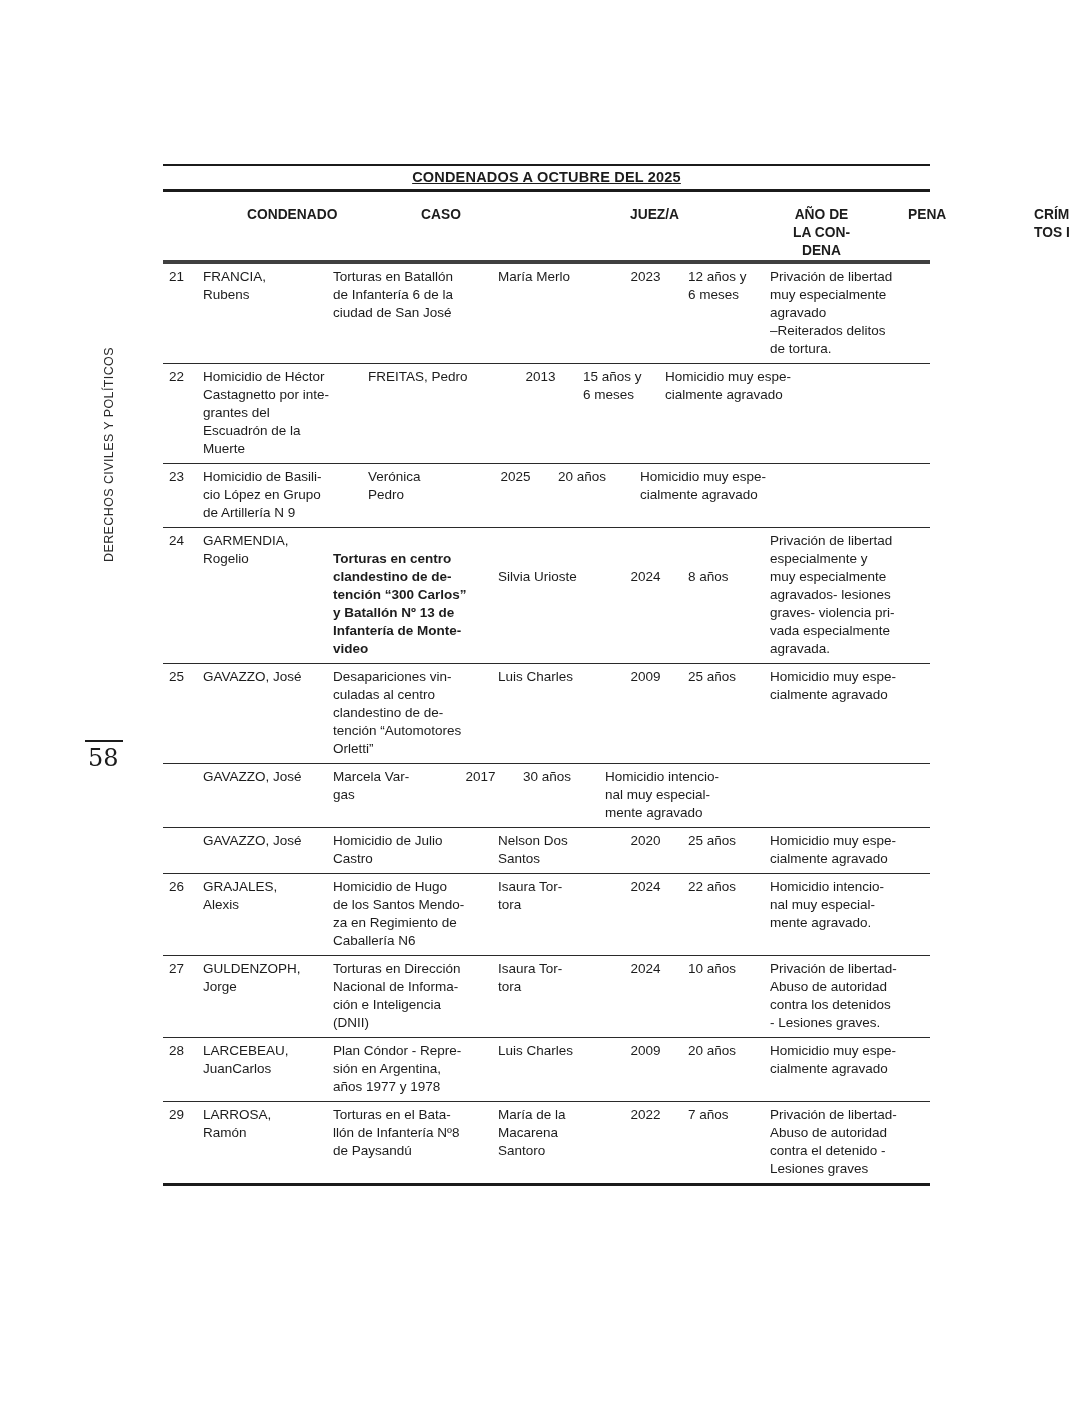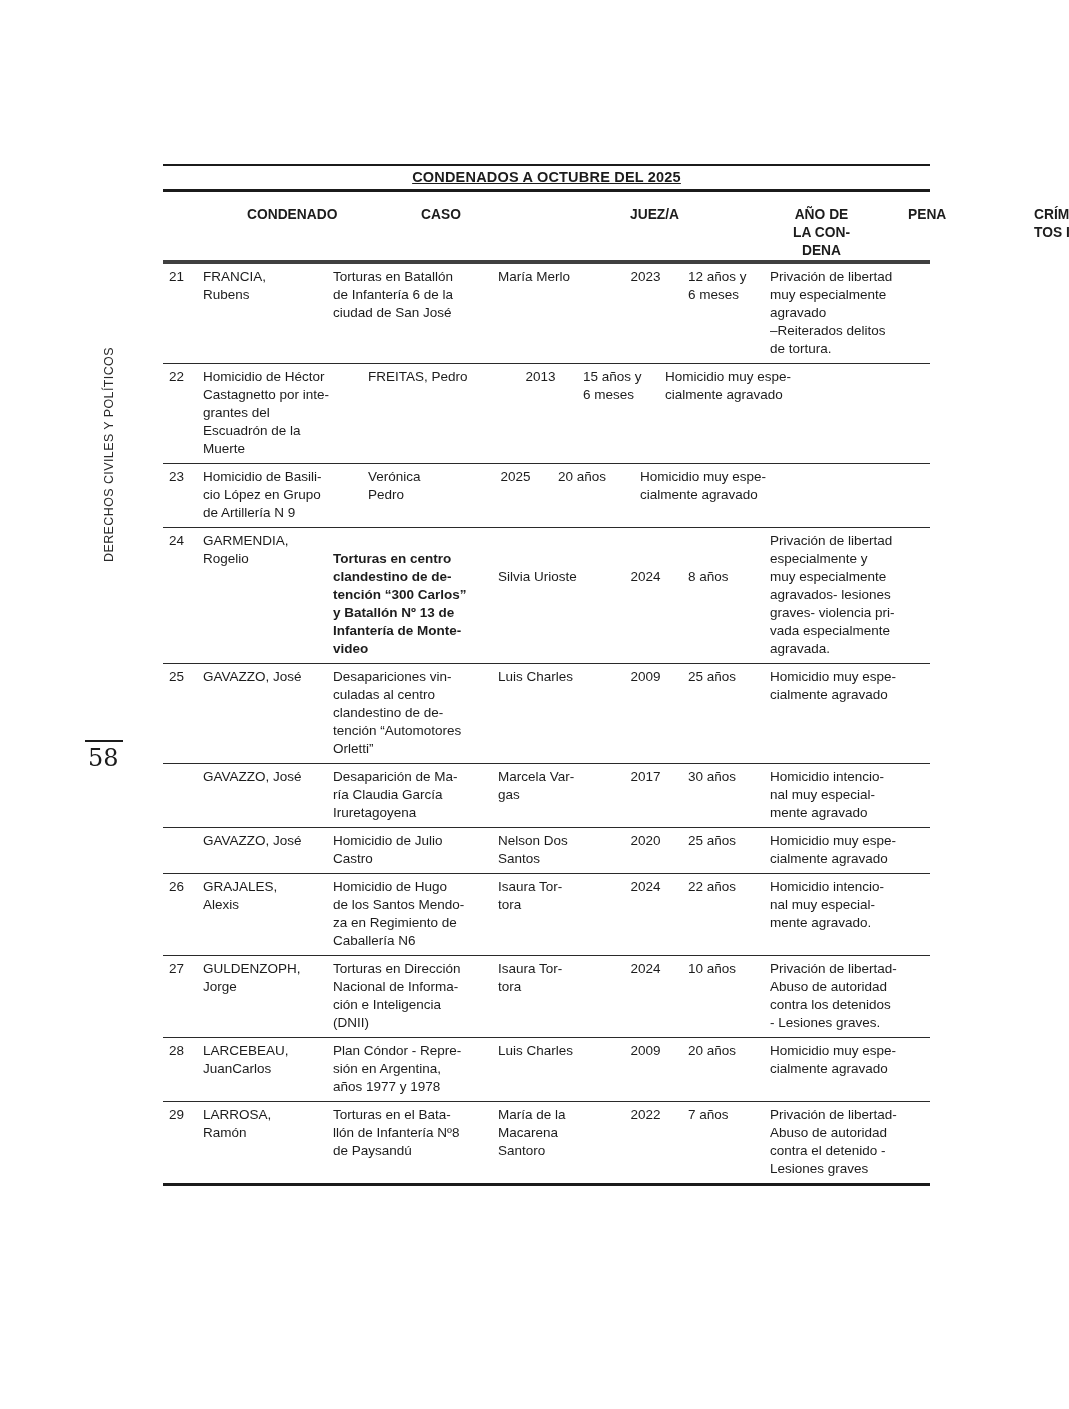--- a/index.html
+++ b/index.html
@@ -208,23 +208,20 @@
       <div class="c juez">Luis Charles</div>
       <div class="c anio">2009</div>
       <div class="c pena">25 años</div>
       <div class="c crimenes">Homicidio muy espe-
 cialmente agravado</div>
     </div>
 
     <div class="trow">
       <div class="c num"></div>
       <div class="c condenado">GAVAZZO, José</div>
-      <div class="c caso">Desaparición de Ma-
-ría Claudia García
-Iruretagoyena</div>
       <div class="c juez">Marcela Var-
 gas</div>
       <div class="c anio">2017</div>
       <div class="c pena">30 años</div>
       <div class="c crimenes">Homicidio intencio-
 nal muy especial-
 mente agravado</div>
     </div>
 
     <div class="trow">

